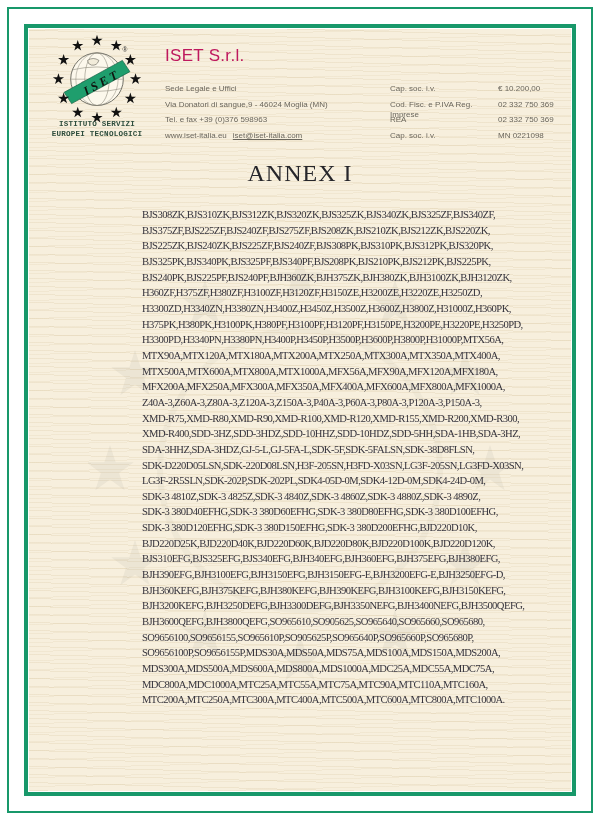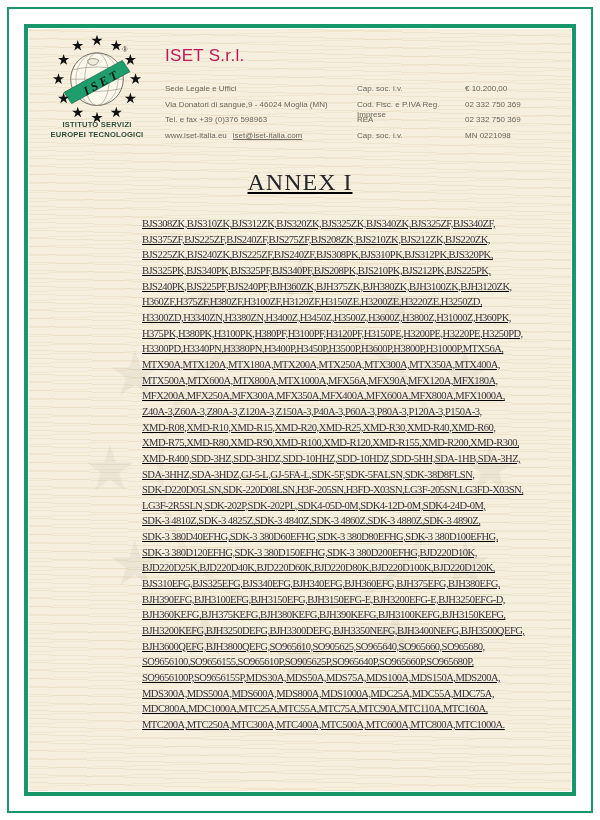--- a/index.html
+++ b/index.html
@@ -10,32 +10,32 @@
   .frame-thick{position:absolute;inset:24px;border:4px solid #18986a;pointer-events:none;}
   .paper{position:absolute;inset:29px;background-color:#f7efdd;
          background-image:
            repeating-linear-gradient(1.5deg, rgba(205,183,138,0.20) 0 1px, rgba(0,0,0,0) 1px 8px),
            repeating-linear-gradient(-1.5deg, rgba(205,183,138,0.14) 0 1px, rgba(0,0,0,0) 1px 9px);}
   
   .watermark{position:absolute;left:88px;top:258px;width:424px;height:424px;pointer-events:none;}
   
   .logo-wrap{position:absolute;left:50px;top:34px;width:94px;}
   .logo-caption{position:absolute;left:34px;top:120px;width:126px;text-align:center;
-                font-size:7.6px;font-weight:bold;color:#2e4d3c;line-height:1.3;letter-spacing:0.2px;}
+                font-size:7.6px;font-weight:bold;color:#2e4d3c;line-height:1.3;letter-spacing:0.2px;font-family:Liberation Mono, monospace;}
   
   .company-block{position:absolute;left:165px;top:46px;right:38px;}
   .company-name{margin:0 0 18px 0;font-size:17px;font-weight:500;color:#be185d;letter-spacing:0.3px;}
-  .header-info{display:flex;font-size:8px;color:#6a665c;}
+  .header-info{display:flex;font-size:8px;color:#6a665c;gap:33px;}
   .contact-col{width:192px;}
   .registry-col{flex:1;}
   .info-row{height:15.6px;line-height:10px;display:flex;align-items:flex-start;}
   .registry-row{height:15.6px;line-height:10px;display:grid;grid-template-columns:108px 1fr;}
   .email-link{text-decoration:underline;margin-left:6px;color:#6a665c;}
   
-  .main{position:absolute;left:30px;right:30px;top:169px;text-decoration:underline;}
+  .main{position:absolute;left:30px;right:30px;top:160px;}
   .annex-title{margin:0;text-align:center;font-family:"Liberation Serif","DejaVu Serif",serif;
                font-size:24px;font-weight:normal;color:#26262b;letter-spacing:1px;}
   .model-list{margin:20px 56px 0 112px;font-family:"Liberation Serif","DejaVu Serif",serif;
               font-size:10.6px;letter-spacing:-0.55px;color:#35333c;}
   .model-line{white-space:nowrap;line-height:15.65px;}
 </style>
 </head>
 <body>
 
 <div class="page">
@@ -193,21 +193,20 @@
         <div class="model-line">BJS325PK,BJS340PK,BJS325PF,BJS340PF,BJS208PK,BJS210PK,BJS212PK,BJS225PK,</div>
         <div class="model-line">BJS240PK,BJS225PF,BJS240PF,BJH360ZK,BJH375ZK,BJH380ZK,BJH3100ZK,BJH3120ZK,</div>
         <div class="model-line">H360ZF,H375ZF,H380ZF,H3100ZF,H3120ZF,H3150ZE,H3200ZE,H3220ZE,H3250ZD,</div>
         <div class="model-line">H3300ZD,H3340ZN,H3380ZN,H3400Z,H3450Z,H3500Z,H3600Z,H3800Z,H31000Z,H360PK,</div>
         <div class="model-line">H375PK,H380PK,H3100PK,H380PF,H3100PF,H3120PF,H3150PE,H3200PE,H3220PE,H3250PD,</div>
         <div class="model-line">H3300PD,H3340PN,H3380PN,H3400P,H3450P,H3500P,H3600P,H3800P,H31000P,MTX56A,</div>
         <div class="model-line">MTX90A,MTX120A,MTX180A,MTX200A,MTX250A,MTX300A,MTX350A,MTX400A,</div>
         <div class="model-line">MTX500A,MTX600A,MTX800A,MTX1000A,MFX56A,MFX90A,MFX120A,MFX180A,</div>
         <div class="model-line">MFX200A,MFX250A,MFX300A,MFX350A,MFX400A,MFX600A,MFX800A,MFX1000A,</div>
         <div class="model-line">Z40A-3,Z60A-3,Z80A-3,Z120A-3,Z150A-3,P40A-3,P60A-3,P80A-3,P120A-3,P150A-3,</div>
-        <div class="model-line">XMD-R08,XMD-R10,XMD-R15,XMD-R20,XMD-R25,XMD-R30,XMD-R40,XMD-R60,</div>
         <div class="model-line">XMD-R75,XMD-R80,XMD-R90,XMD-R100,XMD-R120,XMD-R155,XMD-R200,XMD-R300,</div>
         <div class="model-line">XMD-R400,SDD-3HZ,SDD-3HDZ,SDD-10HHZ,SDD-10HDZ,SDD-5HH,SDA-1HB,SDA-3HZ,</div>
         <div class="model-line">SDA-3HHZ,SDA-3HDZ,GJ-5-L,GJ-5FA-L,SDK-5F,SDK-5FALSN,SDK-38D8FLSN,</div>
         <div class="model-line">SDK-D220D05LSN,SDK-220D08LSN,H3F-205SN,H3FD-X03SN,LG3F-205SN,LG3FD-X03SN,</div>
         <div class="model-line">LG3F-2R5SLN,SDK-202P,SDK-202PL,SDK4-05D-0M,SDK4-12D-0M,SDK4-24D-0M,</div>
         <div class="model-line">SDK-3 4810Z,SDK-3 4825Z,SDK-3 4840Z,SDK-3 4860Z,SDK-3 4880Z,SDK-3 4890Z,</div>
         <div class="model-line">SDK-3 380D40EFHG,SDK-3 380D60EFHG,SDK-3 380D80EFHG,SDK-3 380D100EFHG,</div>
         <div class="model-line">SDK-3 380D120EFHG,SDK-3 380D150EFHG,SDK-3 380D200EFHG,BJD220D10K,</div>
         <div class="model-line">BJD220D25K,BJD220D40K,BJD220D60K,BJD220D80K,BJD220D100K,BJD220D120K,</div>
         <div class="model-line">BJS310EFG,BJS325EFG,BJS340EFG,BJH340EFG,BJH360EFG,BJH375EFG,BJH380EFG,</div>

